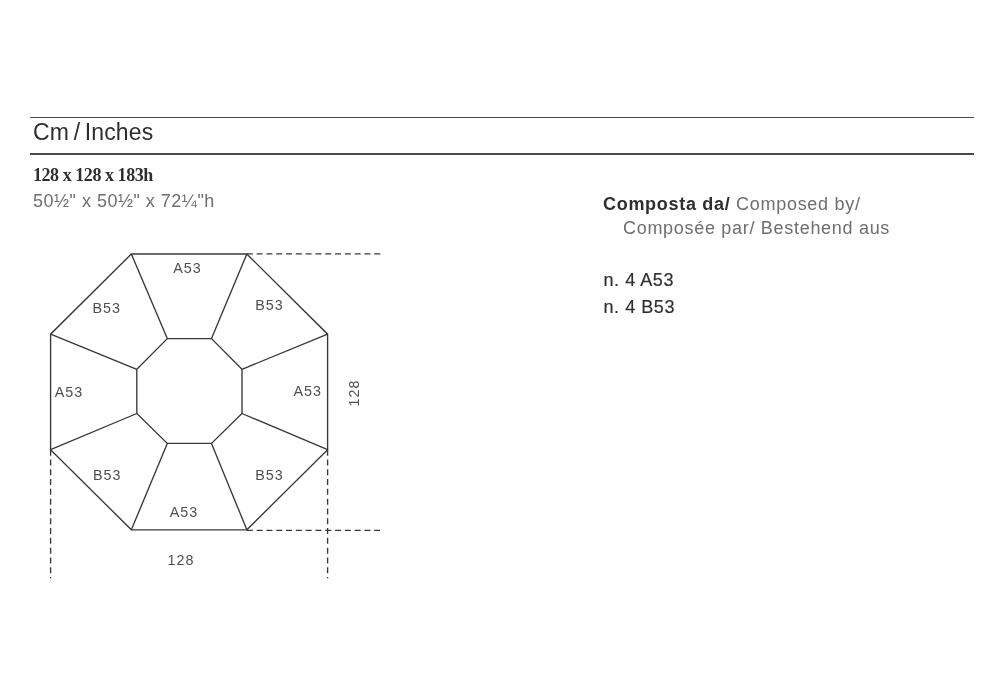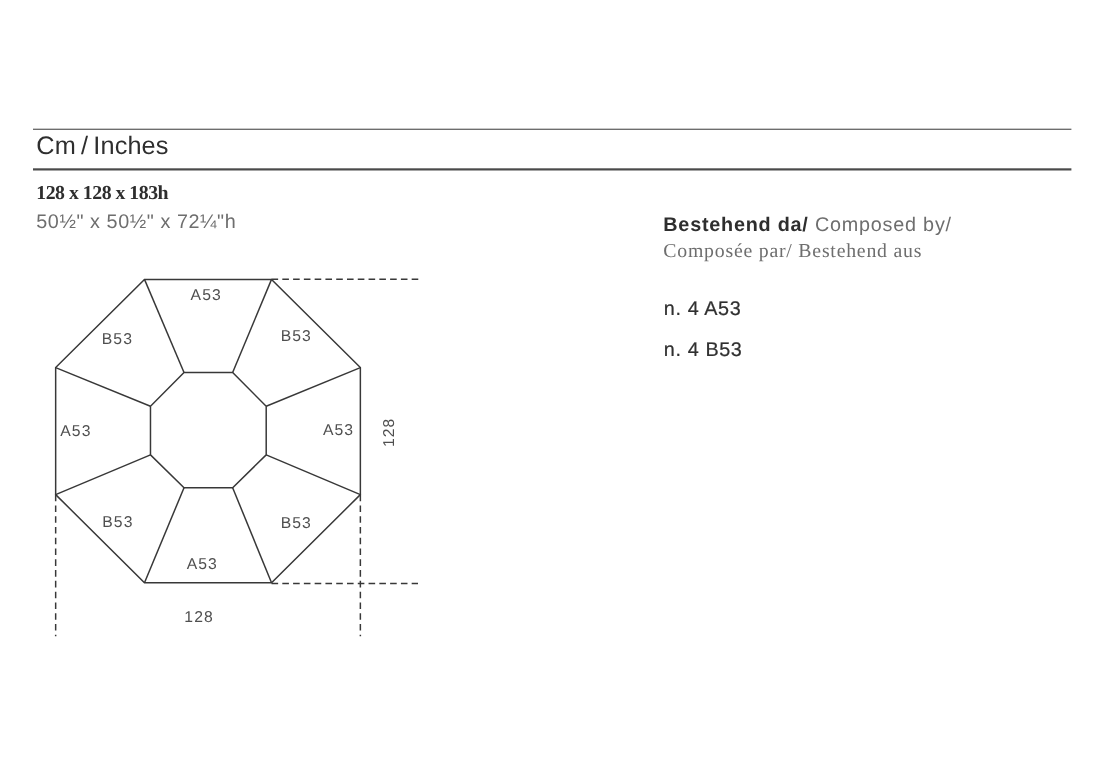--- a/index.html
+++ b/index.html
@@ -12,27 +12,27 @@
 <div class="abs" style="left:30px;top:116.8px;width:944px;height:1.6px;background:#4a4a4a;"></div>
 
 <div class="abs" style="left:33px;top:121px;font-size:23px;color:#2e2e2e;letter-spacing:0.1px;">Cm / Inches</div>
 
 <div class="abs" style="left:30px;top:153.3px;width:944px;height:1.6px;background:#4a4a4a;"></div>
 
 <div class="abs" style="left:33px;top:166px;font-size:18px;font-weight:700;color:#2e2e2e;letter-spacing:-0.45px;font-family:Liberation Serif, serif;">128 x 128 x 183h</div>
 
 <div class="abs" style="left:33px;top:192.2px;font-size:18px;color:#6e6e6e;letter-spacing:0.5px;">50½" x 50½" x 72¼"h</div>
 
-<div class="abs" style="left:603px;top:195.2px;font-size:18px;color:#6e6e6e;letter-spacing:0.7px;"><b style="color:#2e2e2e;">Bestehend da/</b> Composed by/</div>
+<div class="abs" style="left:603px;top:195.2px;font-size:18px;color:#6e6e6e;letter-spacing:0.7px;"><b style="color:#2e2e2e;">Composta da/</b> Composed by/</div>
 
-<div class="abs" style="left:603px;top:219px;font-size:18px;color:#6e6e6e;letter-spacing:0.7px;font-family:Liberation Serif, serif;">Composée par/ Bestehend aus</div>
+<div class="abs" style="left:623px;top:219px;font-size:18px;color:#6e6e6e;letter-spacing:0.7px;">Composée par/ Bestehend aus</div>
 
 <div class="abs" style="left:603.5px;top:271.3px;font-size:18px;color:#303030;letter-spacing:0.55px;-webkit-text-stroke:0.2px #303030;">n. 4 A53</div>
 
-<div class="abs" style="left:603.5px;top:298.2px;font-size:18px;color:#303030;letter-spacing:0.55px;margin-top:11px;-webkit-text-stroke:0.2px #303030;">n. 4 B53</div>
+<div class="abs" style="left:603.5px;top:298.2px;font-size:18px;color:#303030;letter-spacing:0.55px;-webkit-text-stroke:0.2px #303030;">n. 4 B53</div>
 
 <svg class="abs" style="left:0;top:0;" width="1000" height="700" viewBox="0 0 1000 700">
   <g fill="none" stroke="#383838" stroke-width="1.35">
 
     <path d="M131.35,254 L246.85,254 L327.6,334.15 L327.6,449.65 L246.85,529.8 L131.35,529.8 L50.6,449.65 L50.6,334.15 Z"></path>
 
     <path d="M167.3,338.6 L211.5,338.6 L242,369.3 L242,413.5 L211.5,443.4 L167.3,443.4 L136.8,413.5 L136.8,369.3 Z"></path>
 
     <path d="M131.35,254 L167.3,338.6"></path>
 

